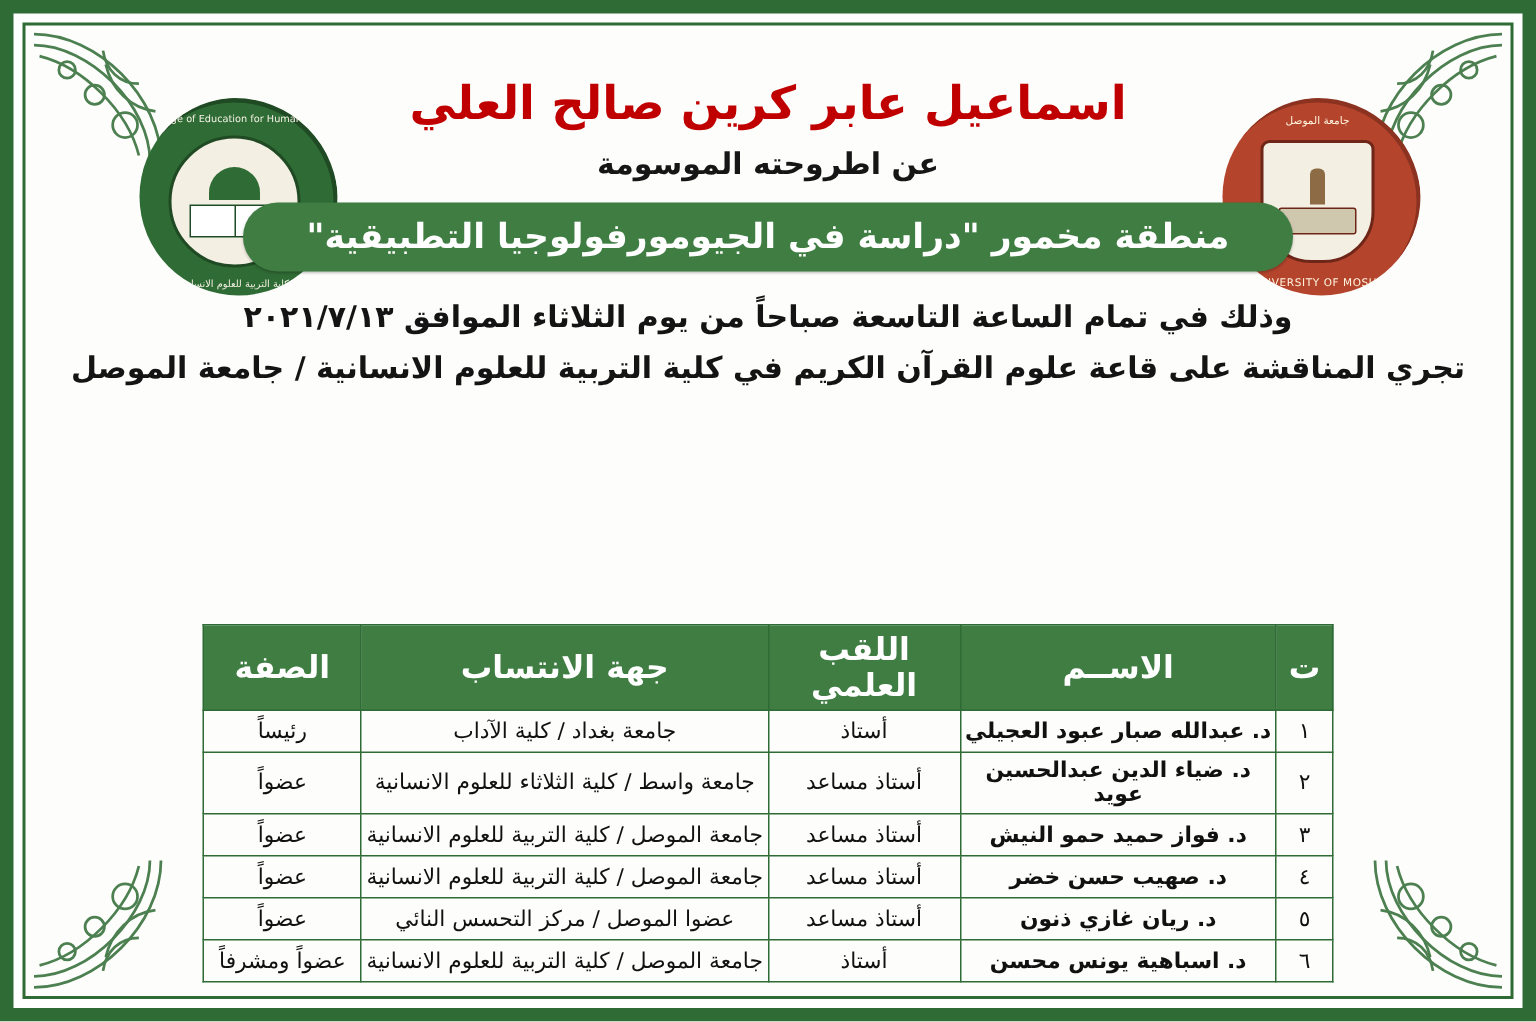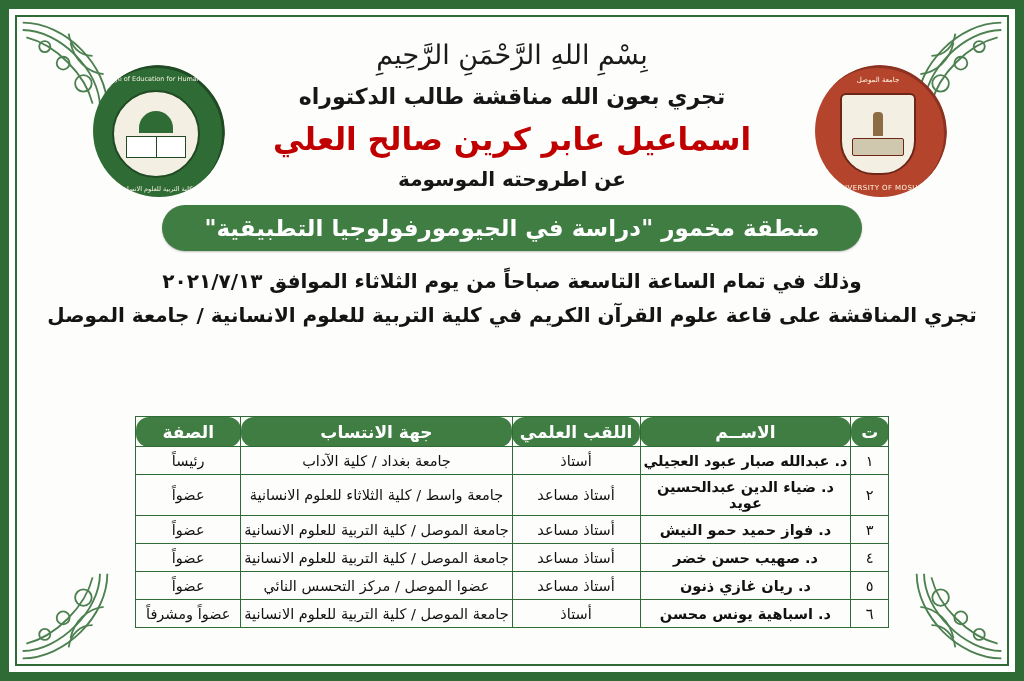--- a/index.html
+++ b/index.html
@@ -241,23 +241,22 @@
     padding: 4px 2px;
     font-size: 14.5px;
     color: #111;
     height: 28px;
     box-sizing: border-box;
   }
   table.committee thead th {
     background: #3f7d43;
     color: #ffffff;
     font-weight: bold;
-    font-size: 17px;
+    font-size: 21px;
     height: 30px;
-    border-radius: 13px;
   }
   table.committee td.name { font-weight: bold; }
   col.c-idx   { width: 5%; }
   col.c-name  { width: 28%; }
   col.c-rank  { width: 17%; }
   col.c-affil { width: 36%; }
   col.c-role  { width: 14%; }
 </style>
 </head>
 <body>
@@ -334,22 +333,20 @@
           <span class="bottom">كلية التربية للعلوم الانسانية</span>
         </div>
         <div class="inner">
           <div class="dome"></div>
           <div class="pages"></div>
         </div>
       </div>
     </div>
 
     <div class="content">
-      <div class="basmala">بِسْمِ اللهِ الرَّحْمَنِ الرَّحِيمِ</div>
-      <div class="line-intro">تجري بعون الله مناقشة طالب الدكتوراه</div>
       <div class="student-name">اسماعيل عابر كرين صالح العلي</div>
       <div class="line-thesis-label">عن اطروحته الموسومة</div>
       <div class="title-band">منطقة مخمور "دراسة في الجيومورفولوجيا التطبيقية"</div>
       <div class="line-datetime">وذلك في تمام الساعة التاسعة صباحاً من يوم الثلاثاء الموافق ٢٠٢١/٧/١٣</div>
       <div class="line-place">تجري المناقشة على قاعة علوم القرآن الكريم في كلية التربية للعلوم الانسانية / جامعة الموصل</div>
     </div>
 
     <div class="table-wrap">
       <table class="committee">
         <colgroup>

